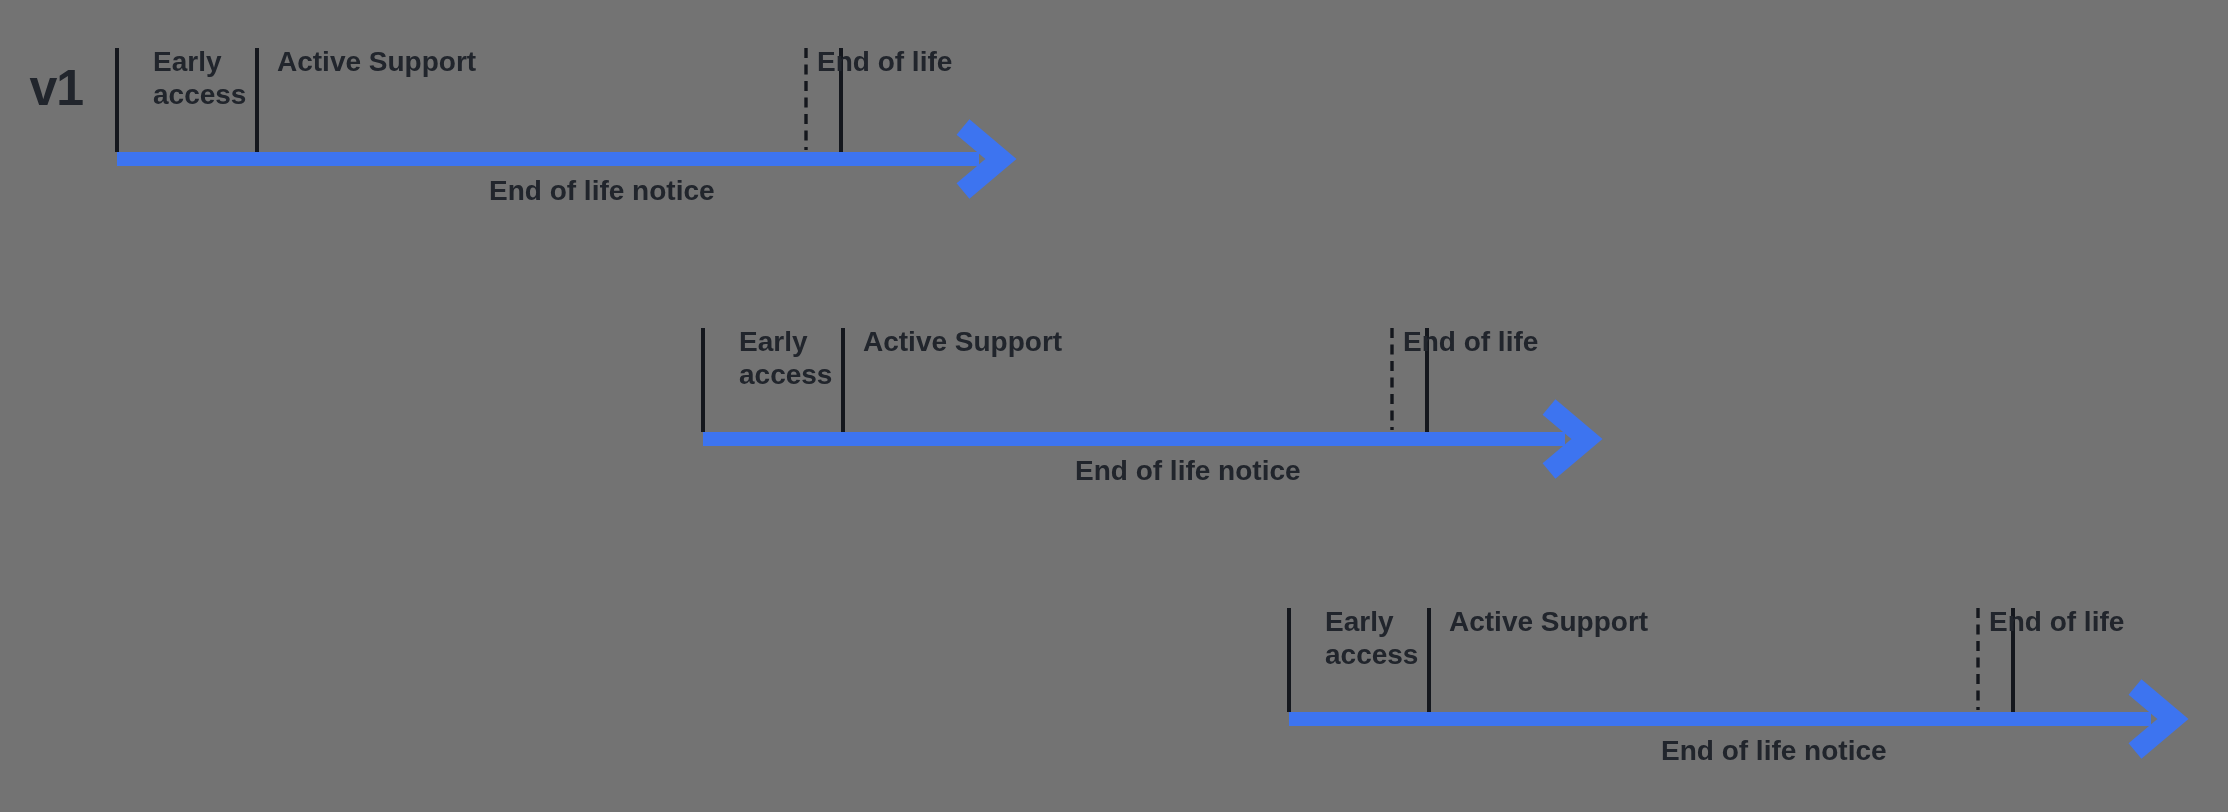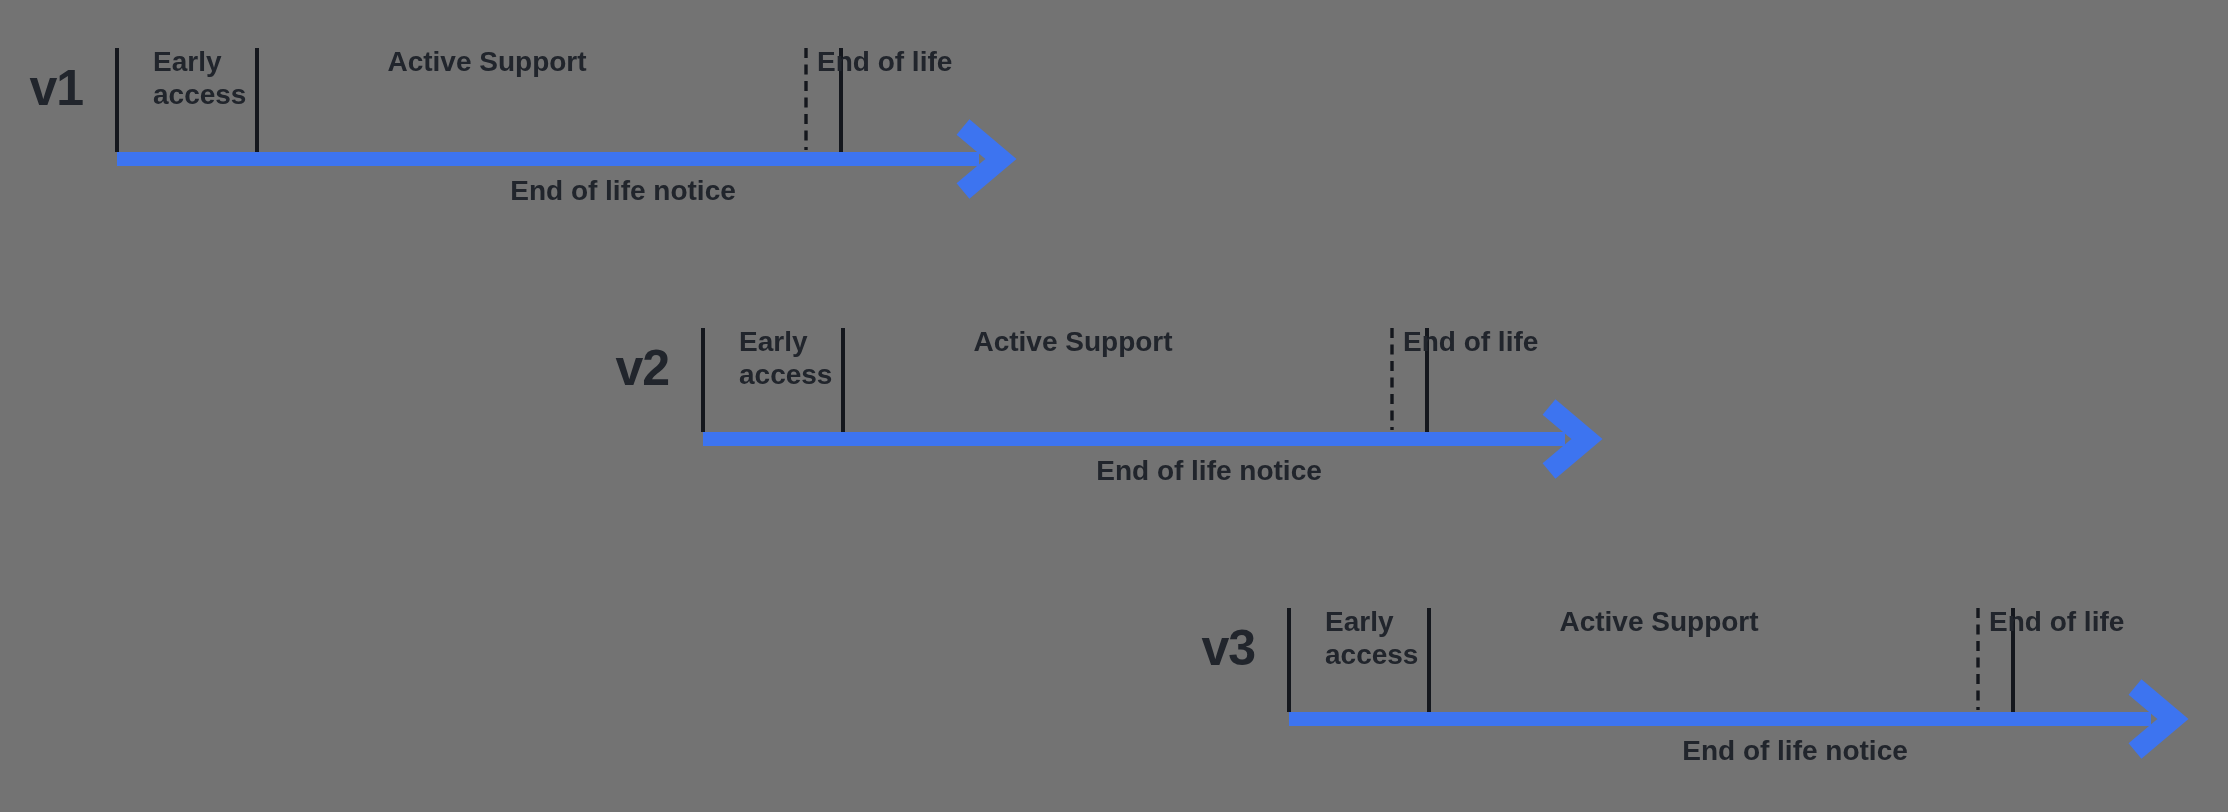--- a/index.html
+++ b/index.html
@@ -15,25 +15,25 @@
   .version-label {
     position:absolute; left:-210px; top:15px; width:176px;
     text-align:right; font-size:50px; font-weight:700; line-height:1;
     letter-spacing:-1px; color:#21252c;
   }
   .phase-label {
     position:absolute; top:-3px; font-size:28px; font-weight:700;
     line-height:33px; color:#21252c; white-space:normal;
   }
   .label-early-access   { left:36px;  width:118px; }
-  .label-active-support { left:160px; width:420px; white-space:nowrap;text-align:center; }
+  .label-active-support { left:160px; width:420px; white-space:nowrap; }
   .label-end-of-life    { left:700px; width:300px; white-space:nowrap; }
   .label-eol-notice {
-    position:absolute; left:348px; top:126px; width:316px;
-    text-align:center; font-size:28px; font-weight:700; line-height:33px;
+    position:absolute; left:372px; top:126px; width:316px;
+    text-align:left; font-size:28px; font-weight:700; line-height:33px;
     color:#21252c; white-space:nowrap;
   }
   .row-graphic { position:absolute; left:-10px; top:0; }
 </style>
 </head>
 <body>
 
 <div class="canvas">
 
   <div class="timeline-row row-v1">
@@ -46,37 +46,35 @@
       <rect x="10" y="104" width="862" height="14" fill="#3d74f0"></rect>
       <polyline points="856,79 894,111 856,143" fill="none" stroke="#3d74f0" stroke-width="20" stroke-linejoin="miter" stroke-linecap="butt"></polyline>
     </svg>
     <div class="phase-label label-early-access">Early access</div>
     <div class="phase-label label-active-support">Active Support</div>
     <div class="phase-label label-end-of-life">End of life</div>
     <div class="label-eol-notice">End of life notice</div>
   </div>
 
   <div class="timeline-row row-v2">
-    <div class="version-label">v2</div>
     <svg class="row-graphic" width="930" height="170" viewBox="0 0 930 170">
       <line x1="10" y1="0" x2="10" y2="104" stroke="#14171d" stroke-width="4"></line>
       <line x1="150" y1="0" x2="150" y2="104" stroke="#14171d" stroke-width="4"></line>
       <line x1="699" y1="0" x2="699" y2="102" stroke="#14171d" stroke-width="3.4" stroke-dasharray="10 6.5"></line>
       <line x1="734" y1="0" x2="734" y2="104" stroke="#14171d" stroke-width="4"></line>
       <rect x="10" y="104" width="862" height="14" fill="#3d74f0"></rect>
       <polyline points="856,79 894,111 856,143" fill="none" stroke="#3d74f0" stroke-width="20" stroke-linejoin="miter" stroke-linecap="butt"></polyline>
     </svg>
     <div class="phase-label label-early-access">Early access</div>
     <div class="phase-label label-active-support">Active Support</div>
     <div class="phase-label label-end-of-life">End of life</div>
     <div class="label-eol-notice">End of life notice</div>
   </div>
 
   <div class="timeline-row row-v3">
-    <div class="version-label">v3</div>
     <svg class="row-graphic" width="930" height="170" viewBox="0 0 930 170">
       <line x1="10" y1="0" x2="10" y2="104" stroke="#14171d" stroke-width="4"></line>
       <line x1="150" y1="0" x2="150" y2="104" stroke="#14171d" stroke-width="4"></line>
       <line x1="699" y1="0" x2="699" y2="102" stroke="#14171d" stroke-width="3.4" stroke-dasharray="10 6.5"></line>
       <line x1="734" y1="0" x2="734" y2="104" stroke="#14171d" stroke-width="4"></line>
       <rect x="10" y="104" width="862" height="14" fill="#3d74f0"></rect>
       <polyline points="856,79 894,111 856,143" fill="none" stroke="#3d74f0" stroke-width="20" stroke-linejoin="miter" stroke-linecap="butt"></polyline>
     </svg>
     <div class="phase-label label-early-access">Early access</div>
     <div class="phase-label label-active-support">Active Support</div>

